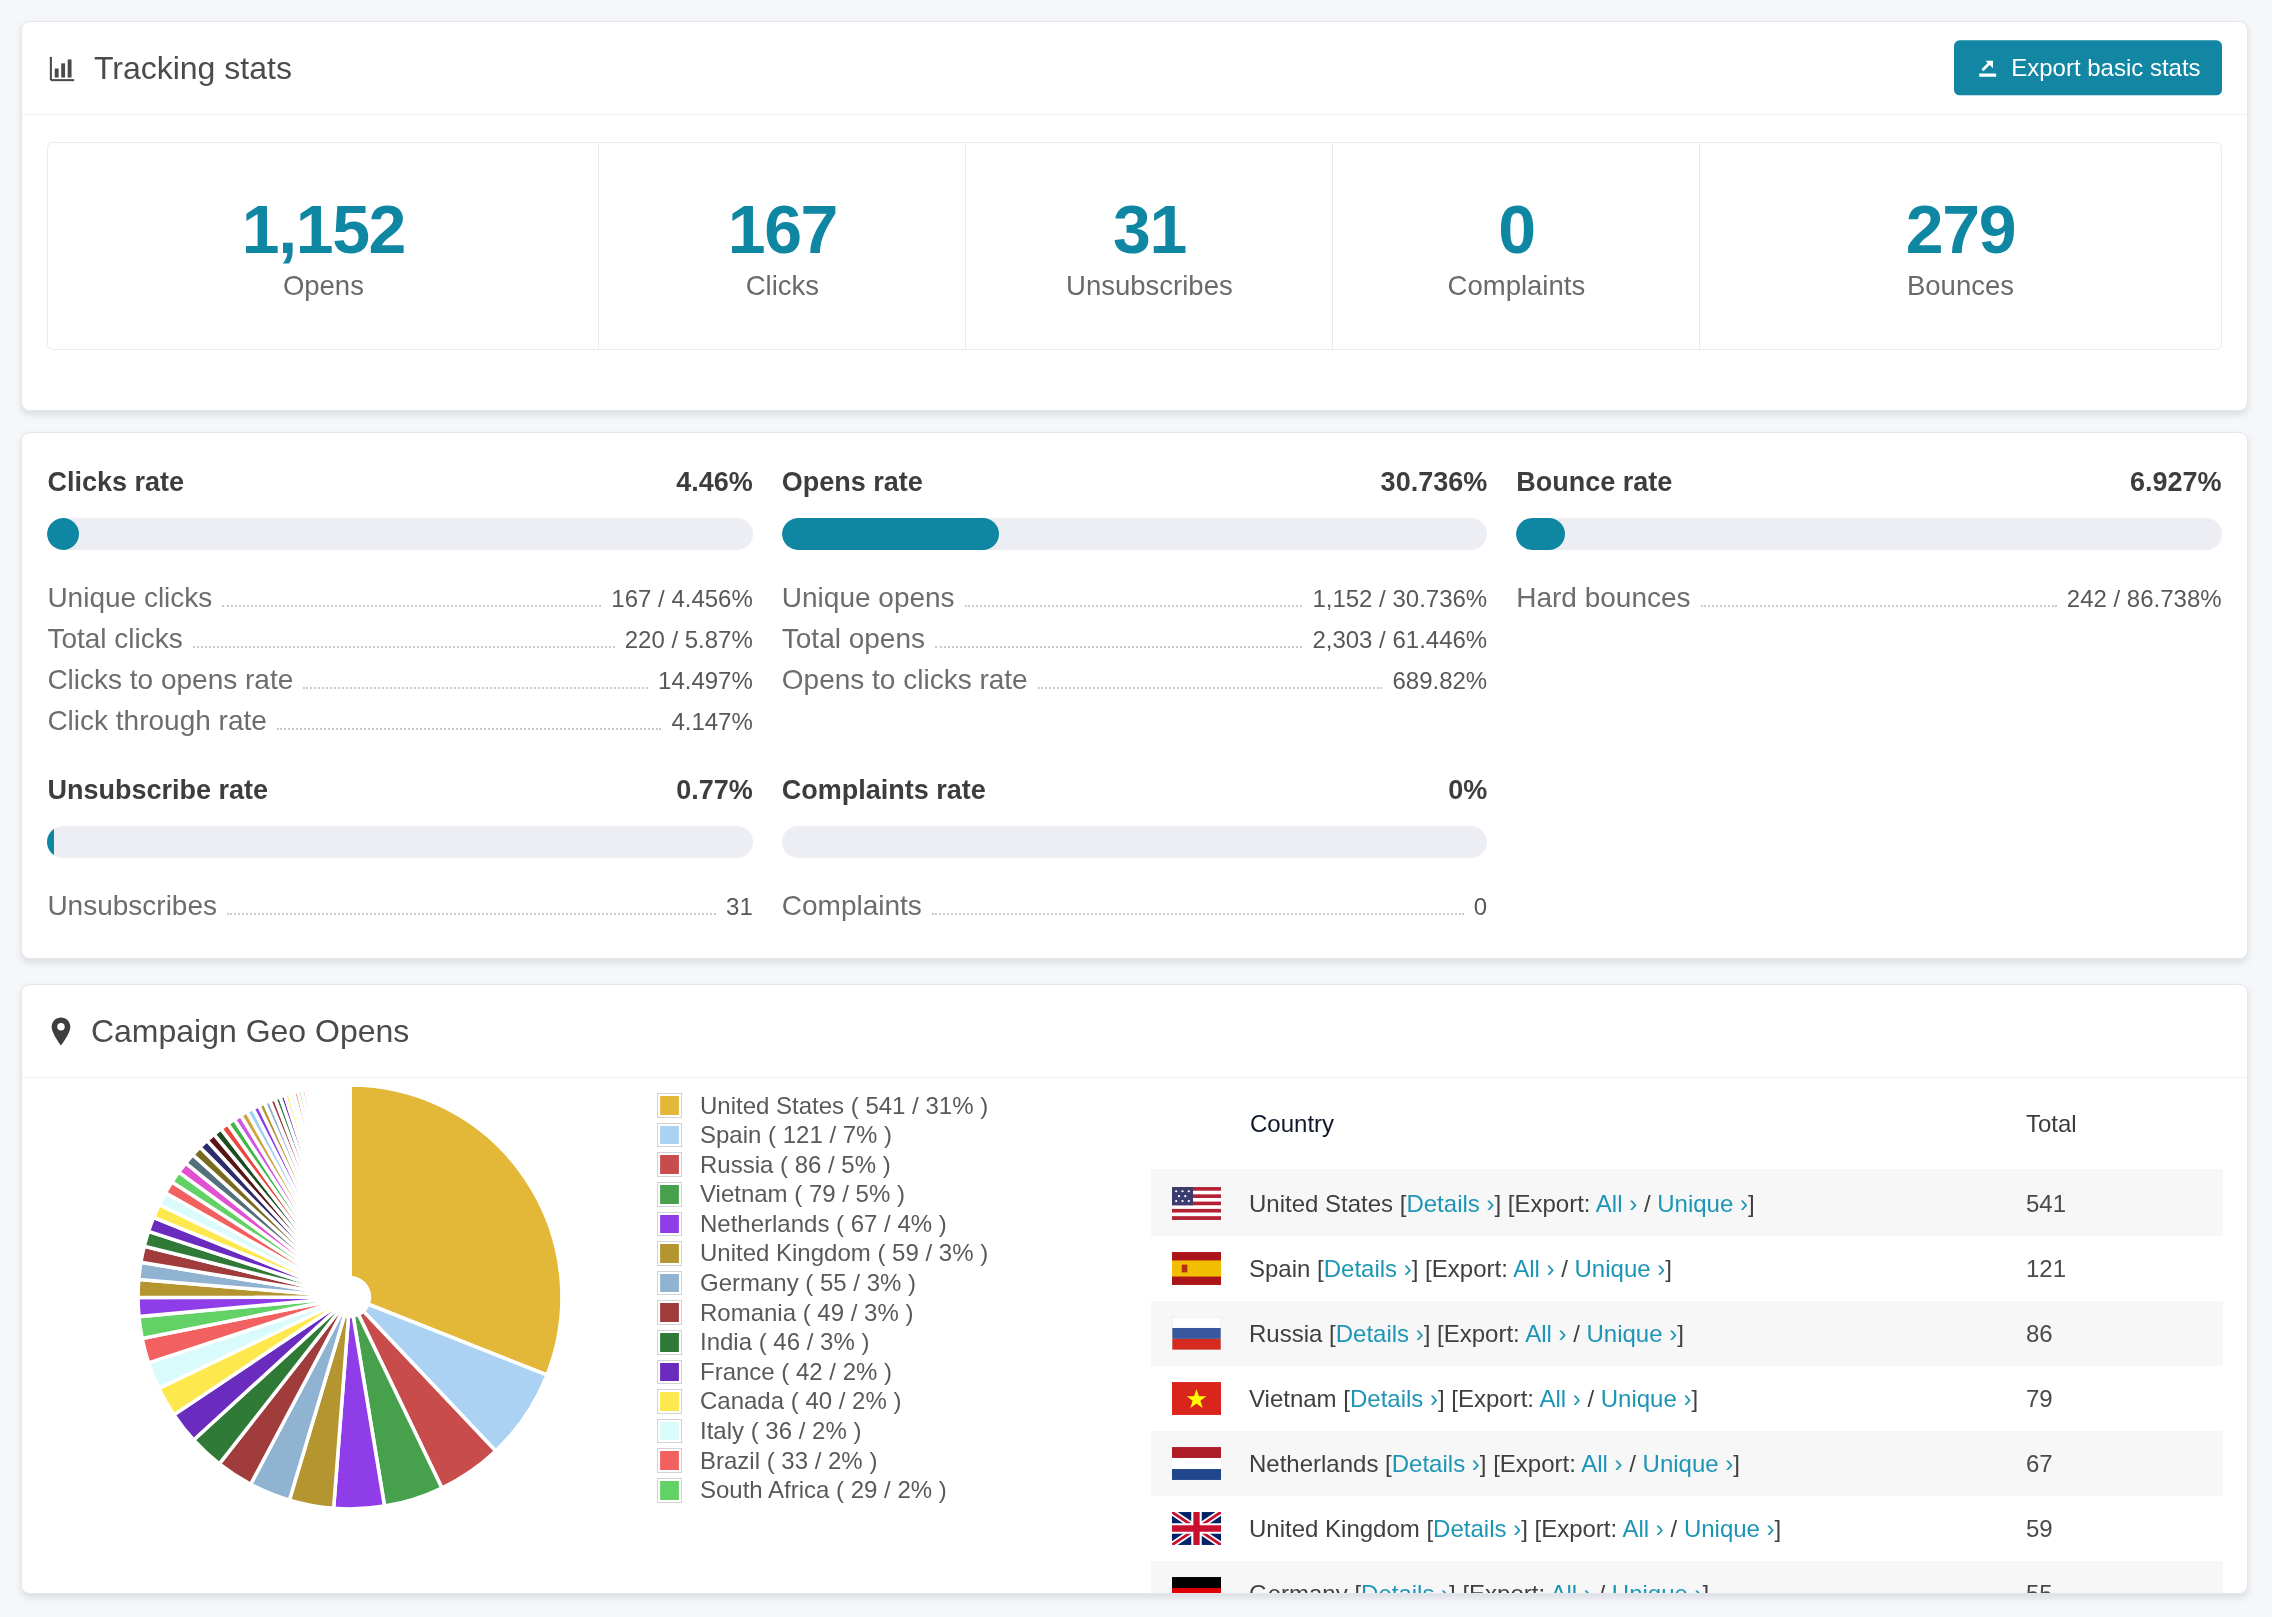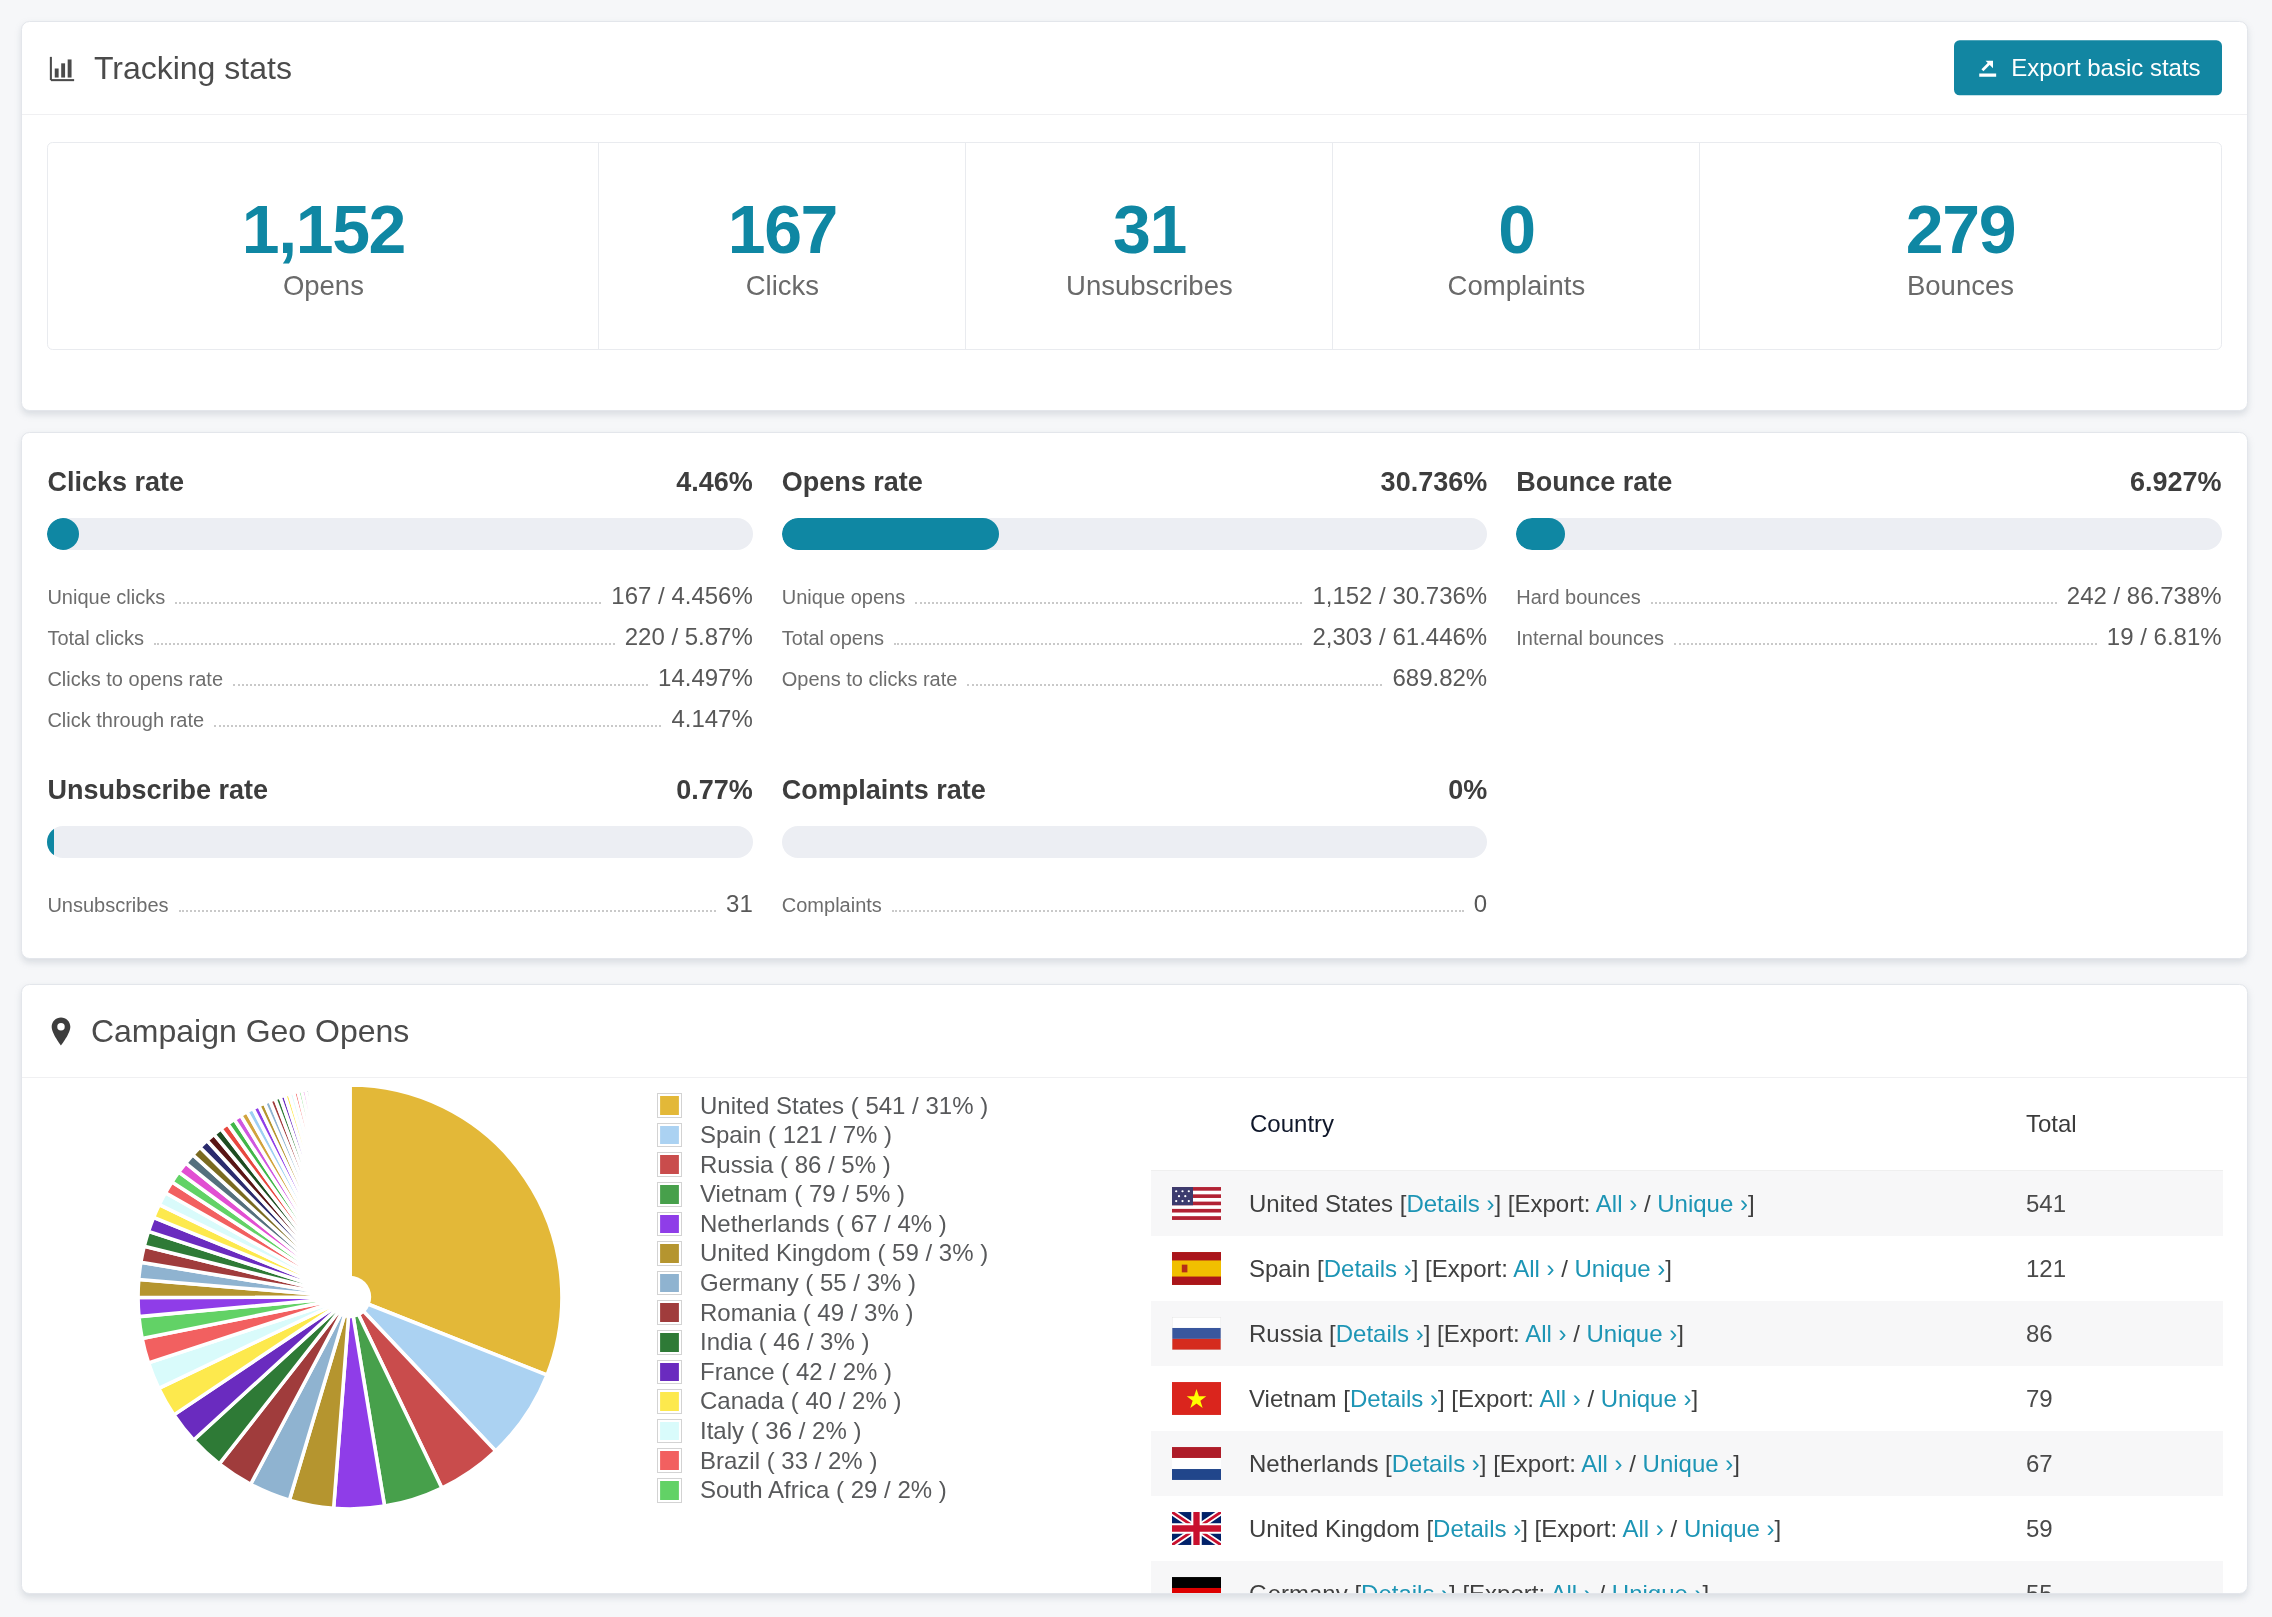--- a/index.html
+++ b/index.html
@@ -22,21 +22,21 @@
   .stat-value{font-size:68px;font-weight:bold;color:#0f87a3;letter-spacing:-1.4px;}
   .stat-label{font-size:27.5px;color:#6a6a6a;}
   
   #rates-grid{display:grid;grid-template-columns:repeat(3,1fr);column-gap:42px;row-gap:54px;padding:34px 25.4px 0 25.4px;gap:29px;}
   .rate-head{display:flex;justify-content:space-between;align-items:baseline;}
   .rate-title,.rate-value{font-size:27px;font-weight:bold;color:#3d3d3d;}
   .rate-bar{margin-top:20px;height:32px;background:#eceef3;border-radius:17px;overflow:hidden;position:relative;}
   .rate-fill{position:absolute;left:0;top:0;bottom:0;background:#0f87a3;border-radius:17px;min-width:7px;}
   .rate-rows{margin-top:32px;}
   .rate-row{display:flex;align-items:baseline;margin-bottom:17px;height:24px;}
-  .rate-row-label{font-size:20px;color:#6d6d6d;white-space:nowrap;}
+  .rate-row-label{font-size:28px;color:#6d6d6d;white-space:nowrap;}
   .leader{flex:1;border-bottom:2.1px dotted #c9c9c9;margin:0 10px 5px 10px;}
   .rate-row-value{font-size:24px;color:#585858;white-space:nowrap;}
   
   #geo-content{position:relative;height:515px;padding-left:6px;}
   #pie-wrap{position:absolute;left:109px;top:0;width:438px;height:438px;}
   #legend{position:absolute;left:635px;top:15.5px;}
   .legend-item{display:flex;align-items:center;height:24px;margin-bottom:5.6px;}
   .legend-swatch{width:22.6px;height:22.6px;border:1.4px solid #d3d3d3;box-shadow:inset 0 0 0 2.1px #fff;box-sizing:content-box;}
   .legend-label{font-size:24px;color:#58595b;margin-left:18.4px;white-space:nowrap;}
   #geo-table{position:absolute;left:1129px;right:24px;top:0;}
@@ -170,25 +170,20 @@
       <span class="rate-value">6.927%</span>
     </div>
     <div class="rate-bar">
       <div class="rate-fill" style="width: 6.927%;"></div>
     </div>
     <div class="rate-rows">
           <div class="rate-row">
     <span class="rate-row-label">Hard bounces</span>
     <span class="leader"></span>
     <span class="rate-row-value">242 / 86.738%</span>
-  </div>
-          <div class="rate-row">
-    <span class="rate-row-label">Internal bounces</span>
-    <span class="leader"></span>
-    <span class="rate-row-value">19 / 6.81%</span>
   </div>
         </div>
   </div>
       <div class="rate-block">
     <div class="rate-head">
       <span class="rate-title">Unsubscribe rate</span>
       <span class="rate-value">0.77%</span>
     </div>
     <div class="rate-bar">
       <div class="rate-fill" style="width: 0.77%;"></div>

